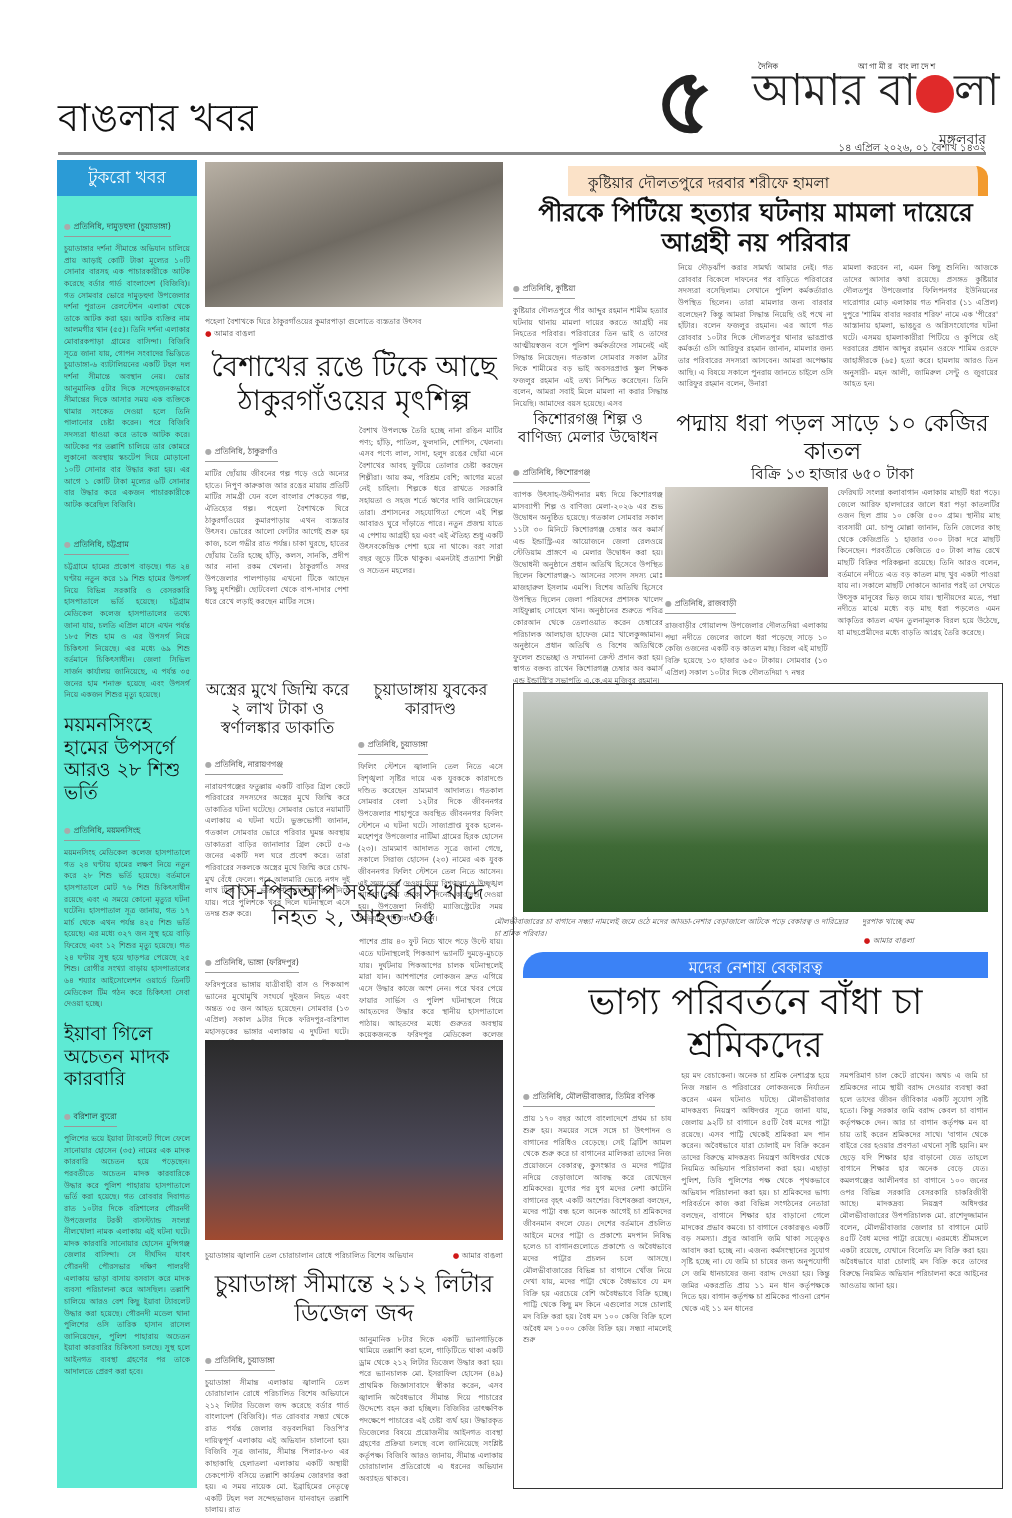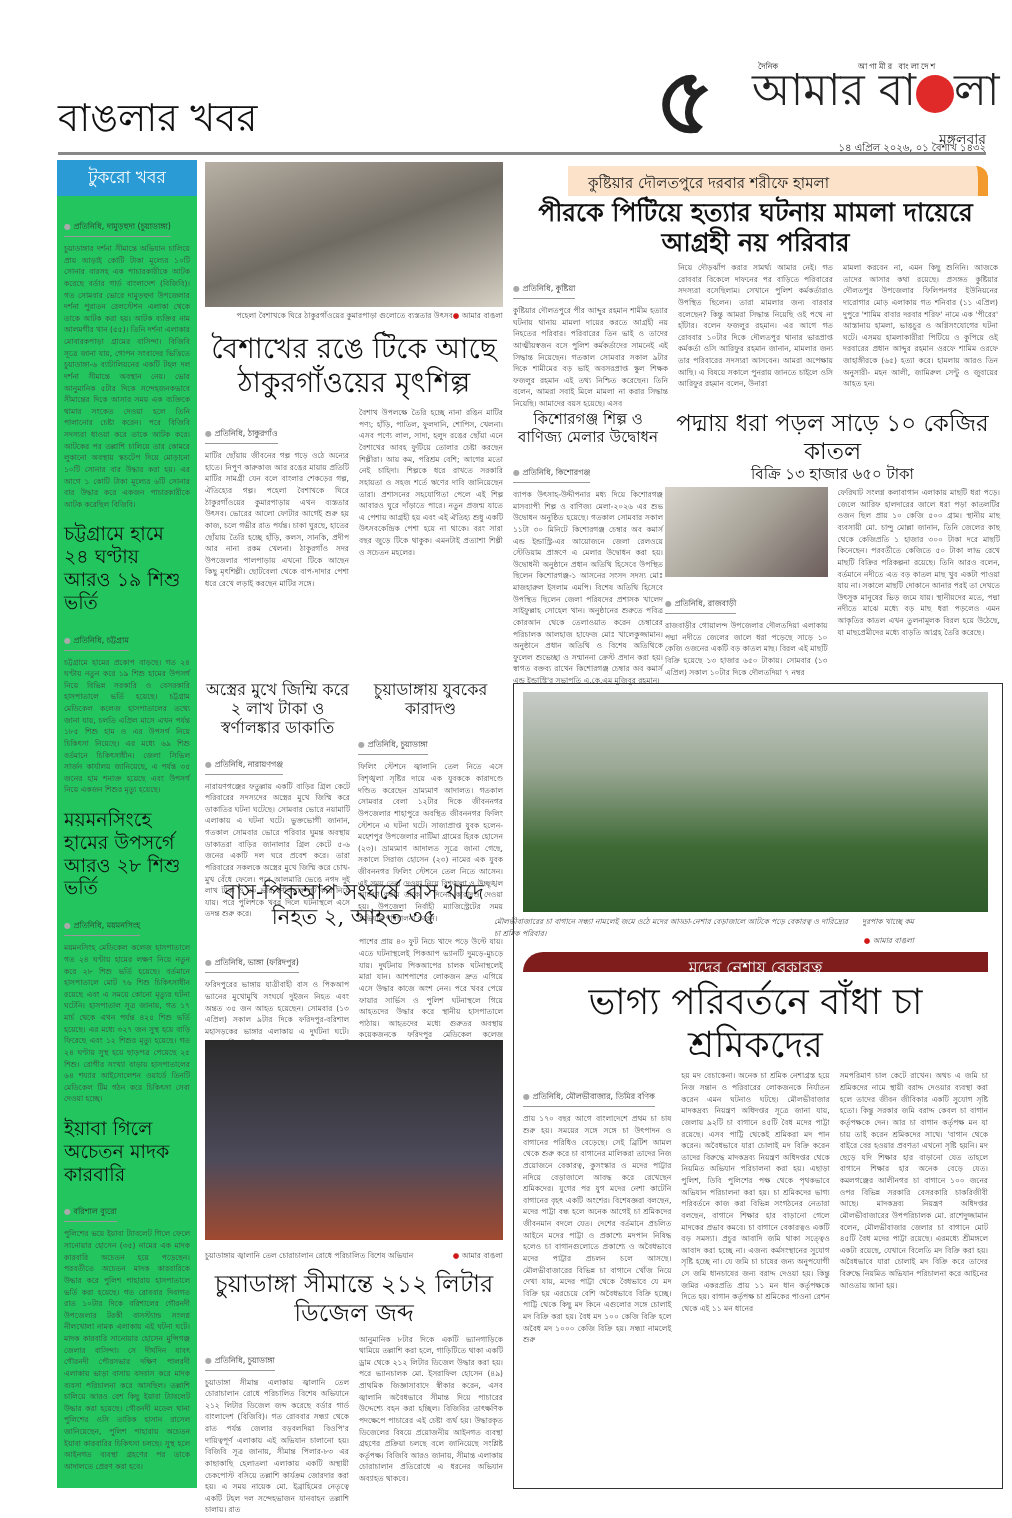--- a/index.html
+++ b/index.html
@@ -8,39 +8,39 @@
   .section-title { left: 58px; top: 88px; font-size: 38px; font-family: "DejaVu Serif", serif; color: #111; }
   .masthead-num { left: 655px; top: 55px; font-size: 92px; font-weight: bold; font-family: "DejaVu Serif", serif; line-height: 1; }
   .masthead-daily { left: 758px; top: 60px; font-size: 8px; }
   .masthead-tag { left: 858px; top: 60px; font-size: 8px; letter-spacing: 2px; }
   .masthead-logo { left: 752px; top: 66px; font-size: 44px; font-family: "DejaVu Serif", serif; line-height: 1.1; }
   .masthead-logo .dot { display: inline-block; width: 38px; height: 38px; border-radius: 50%; background: #e02a2a; vertical-align: middle; }
   .masthead-day { right: 26px; top: 128px; font-size: 14px; }
   .masthead-date { right: 26px; top: 140px; font-size: 10px; }
   .rule { left: 58px; top: 152px; width: 928px; height: 3px; background: #888; }
 
-  .sidebar { left: 57px; top: 160px; width: 140px; height: 1328px; background: #22c55e; }
+  .sidebar { left: 57px; top: 160px; width: 140px; height: 1328px; background: #5eead4; }
   .sidebar-head { background: #2b9bd6; color: #fff; text-align: center; font-size: 17px; padding: 4px 0; }
   .sb-block { padding: 4px 7px; }
   .sb-h { font-size: 19px; font-family: "DejaVu Serif", serif; line-height: 1.2; color: #111; margin-top: 4px; }
   .byline { font-size: 8px; color: #333; margin: 20px 0 6px; padding-bottom: 3px; border-bottom: 1px solid #999; display: inline-block; }
   .byline::before { content: "● "; color: #aaa; }
   .body { font-size: 7.5px; line-height: 1.55; color: #444; text-align: justify; }
 
   .photo { background: linear-gradient(135deg, #777, #bbb 40%, #555); }
   .caption { font-size: 7.5px; color: #444; }
   .credit { font-size: 7.5px; color: #444; }
   .credit::before { content: "● "; color: #d01818; }
 
   .h-big { font-family: "DejaVu Serif", serif; text-align: center; color: #111; line-height: 1.2; }
   .col3 { display: grid; grid-template-columns: 1fr 1fr 1fr; gap: 10px; }
   .col2 { display: grid; grid-template-columns: 1fr 1fr; gap: 10px; }
 
   .kicker-orange { left: 568px; top: 166px; width: 420px; height: 30px; background: #fbe2c8; font-size: 15px; padding: 5px 0 0 20px; color: #222; border-right: 10px solid #f29a2e; border-radius: 0 12px 0 0; }
-  .kicker-teal { left: 523px; top: 952px; width: 465px; height: 20px; background: #7f1d1d; color: #fff; text-align: center; font-size: 16px; padding-top: 3px; border-radius: 20px 0 0 0; }
+  .kicker-teal { left: 523px; top: 952px; width: 465px; height: 26px; background: #3b82f6; color: #fff; text-align: center; font-size: 16px; padding-top: 3px; border-radius: 20px 0 0 0; }
   .tea-box { left: 513px; top: 683px; width: 490px; height: 806px; border: 1px solid #333; }
 </style>
 </head>
 <body>
 
 <div class="abs section-title">বাঙলার খবর</div>
 <div class="abs masthead-num">৫</div>
 <div class="abs masthead-daily">দৈনিক</div>
 <div class="abs masthead-tag">আগামীর বাংলাদেশ</div>
 <div class="abs masthead-logo">
@@ -50,39 +50,38 @@
 <div class="abs masthead-date">১৪ এপ্রিল ২০২৬, ০১ বৈশাখ ১৪৩২</div>
 <div class="abs rule"></div>
 
 <div class="abs sidebar">
   <div class="sidebar-head">টুকরো খবর</div>
   <div class="sb-block">
     <div class="byline">প্রতিনিধি, দামুড়হুদা (চুয়াডাঙ্গা)</div>
     <div class="body">চুয়াডাঙ্গার দর্শনা সীমান্তে অভিযান চালিয়ে প্রায় আড়াই কোটি টাকা মূল্যের ১০টি সোনার বারসহ এক পাচারকারীকে আটক করেছে বর্ডার গার্ড বাংলাদেশ (বিজিবি)। গত সোমবার ভোরে দামুড়হুদা উপজেলার দর্শনা পুরাতন রেলস্টেশন এলাকা থেকে তাকে আটক করা হয়। আটক ব্যক্তির নাম আলমগীর খান (৫৫)। তিনি দর্শনা এলাকার মোবারকপাড়া গ্রামের বাসিন্দা। বিজিবি সূত্রে জানা যায়, গোপন সংবাদের ভিত্তিতে চুয়াডাঙ্গা-৬ ব্যাটালিয়নের একটি টহল দল দর্শনা সীমান্তে অবস্থান নেয়। ভোর আনুমানিক ৫টার দিকে সন্দেহজনকভাবে সীমান্তের দিকে আসার সময় এক ব্যক্তিকে থামার সংকেত দেওয়া হলে তিনি পালানোর চেষ্টা করেন। পরে বিজিবি সদস্যরা ধাওয়া করে তাকে আটক করে। আটকের পর তল্লাশি চালিয়ে তার কোমরে লুকানো অবস্থায় স্কচটেপ দিয়ে মোড়ানো ১০টি সোনার বার উদ্ধার করা হয়। এর আগে ১ কোটি টাকা মূল্যের ৬টি সোনার বার উদ্ধার করে একজন পাচারকারীকে আটক করেছিল বিজিবি।</div>
   </div>
   <div class="sb-block">
-    <div class="sb-h">চট্টগ্রামে হামে ২৪ ঘণ্টায় আরও ১৯ শিশু ভর্তি</div>
     <div class="byline">প্রতিনিধি, চট্টগ্রাম</div>
     <div class="body">চট্টগ্রামে হামের প্রকোপ বাড়ছে। গত ২৪ ঘণ্টায় নতুন করে ১৯ শিশু হামের উপসর্গ নিয়ে বিভিন্ন সরকারি ও বেসরকারি হাসপাতালে ভর্তি হয়েছে। চট্টগ্রাম মেডিকেল কলেজ হাসপাতালের তথ্যে জানা যায়, চলতি এপ্রিল মাসে এখন পর্যন্ত ১৮৫ শিশু হাম ও এর উপসর্গ নিয়ে চিকিৎসা নিয়েছে। এর মধ্যে ৬৯ শিশু বর্তমানে চিকিৎসাধীন। জেলা সিভিল সার্জন কার্যালয় জানিয়েছে, এ পর্যন্ত ৩৫ জনের হাম শনাক্ত হয়েছে এবং উপসর্গ নিয়ে একজন শিশুর মৃত্যু হয়েছে।</div>
   </div>
   <div class="sb-block">
     <div class="sb-h">ময়মনসিংহে হামের উপসর্গে আরও ২৮ শিশু ভর্তি</div>
     <div class="byline">প্রতিনিধি, ময়মনসিংহ</div>
     <div class="body">ময়মনসিংহ মেডিকেল কলেজ হাসপাতালে গত ২৪ ঘণ্টায় হামের লক্ষণ নিয়ে নতুন করে ২৮ শিশু ভর্তি হয়েছে। বর্তমানে হাসপাতালে মোট ৭৬ শিশু চিকিৎসাধীন রয়েছে এবং এ সময়ে কোনো মৃত্যুর ঘটনা ঘটেনি। হাসপাতাল সূত্র জানায়, গত ১৭ মার্চ থেকে এখন পর্যন্ত ৪২৫ শিশু ভর্তি হয়েছে। এর মধ্যে ৩২৭ জন সুস্থ হয়ে বাড়ি ফিরেছে এবং ১২ শিশুর মৃত্যু হয়েছে। গত ২৪ ঘণ্টায় সুস্থ হয়ে ছাড়পত্র পেয়েছে ২৫ শিশু। রোগীর সংখ্যা বাড়ায় হাসপাতালের ৬৪ শয্যার আইসোলেশন ওয়ার্ডে তিনটি মেডিকেল টিম গঠন করে চিকিৎসা সেবা দেওয়া হচ্ছে।</div>
   </div>
   <div class="sb-block">
     <div class="sb-h">ইয়াবা গিলে অচেতন মাদক কারবারি</div>
     <div class="byline">বরিশাল ব্যুরো</div>
     <div class="body">পুলিশের ভয়ে ইয়াবা ট্যাবলেট গিলে ফেলে সানোয়ার হোসেন (৩৫) নামের এক মাদক কারবারি অচেতন হয়ে পড়েছেন। পরবর্তীতে অচেতন মাদক কারবারিকে উদ্ধার করে পুলিশ পাহারায় হাসপাতালে ভর্তি করা হয়েছে। গত রোববার দিবাগত রাত ১০টার দিকে বরিশালের গৌরনদী উপজেলার টরকী বাসস্ট্যান্ড সংলগ্ন নীলখোলা নামক এলাকায় এই ঘটনা ঘটে। মাদক কারবারি সানোয়ার হোসেন মুন্সিগঞ্জ জেলার বাসিন্দা। সে দীর্ঘদিন যাবৎ গৌরনদী পৌরসভার দক্ষিণ পালরদী এলাকায় ভাড়া বাসায় বসবাস করে মাদক ব্যবসা পরিচালনা করে আসছিল। তল্লাশি চালিয়ে আরও বেশ কিছু ইয়াবা ট্যাবলেট উদ্ধার করা হয়েছে। গৌরনদী মডেল থানা পুলিশের ওসি তারিক হাসান রাসেল জানিয়েছেন, পুলিশ পাহারায় অচেতন ইয়াবা কারবারির চিকিৎসা চলছে। সুস্থ হলে আইনগত ব্যবস্থা গ্রহণের পর তাকে আদালতে প্রেরণ করা হবে।</div>
   </div>
 </div>
 
 <div class="abs" style="left:205px;top:162px;width:298px;">
   <div class="photo" style="height:145px;background:linear-gradient(160deg,#b8b0a4,#6f6a62 50%,#d6d0c4);"></div>
-  <div style="display:flex;justify-content:flex-end;margin-top:3px;">
+  <div style="display:flex;justify-content:space-between;margin-top:9px;flex-direction:column;">
     <span class="caption">পহেলা বৈশাখকে ঘিরে ঠাকুরগাঁওয়ের কুমারপাড়া গুলোতে ব্যস্ততার উৎসব</span>
     <span class="credit">আমার বাঙলা</span>
   </div>
   <div class="h-big" style="font-size:28px;margin:10px 0 8px;text-align:center;">বৈশাখের রঙে টিকে আছে ঠাকুরগাঁওয়ের মৃৎশিল্প</div>
   <div class="col2">
     <div>
       <div class="byline">প্রতিনিধি, ঠাকুরগাঁও</div>
       <div class="body">মাটির ছোঁয়ায় জীবনের গল্প গড়ে ওঠে অন্যের হাতে। নিপুণ কারুকাজ আর রঙের মায়ায় প্রতিটি মাটির সামগ্রী যেন বলে বাংলার শেকড়ের গল্প, ঐতিহ্যের গল্প। পহেলা বৈশাখকে ঘিরে ঠাকুরগাঁওয়ের কুমারপাড়ায় এখন ব্যস্ততার উৎসব। ভোরের আলো ফোটার আগেই শুরু হয় কাজ, চলে গভীর রাত পর্যন্ত। চাকা ঘুরছে, হাতের ছোঁয়ায় তৈরি হচ্ছে হাঁড়ি, কলস, সানকি, প্রদীপ আর নানা রকম খেলনা। ঠাকুরগাঁও সদর উপজেলার পালপাড়ায় এখনো টিকে আছেন কিছু মৃৎশিল্পী। ছোটবেলা থেকে বাপ-দাদার পেশা ধরে রেখে লড়াই করছেন মাটির সঙ্গে।</div>
     </div>
     <div class="body">বৈশাখ উপলক্ষে তৈরি হচ্ছে নানা রঙিন মাটির পণ্য; হাঁড়ি, পাতিল, ফুলদানি, শোপিস, খেলনা। এসব পণ্যে লাল, সাদা, হলুদ রঙের ছোঁয়া এনে বৈশাখের আবহ ফুটিয়ে তোলার চেষ্টা করছেন শিল্পীরা। আয় কম, পরিশ্রম বেশি; আগের মতো নেই চাহিদা। শিল্পকে ধরে রাখতে সরকারি সহায়তা ও সহজ শর্তে ঋণের দাবি জানিয়েছেন তারা। প্রশাসনের সহযোগিতা পেলে এই শিল্প আবারও ঘুরে দাঁড়াতে পারে। নতুন প্রজন্ম যাতে এ পেশায় আগ্রহী হয় এবং এই ঐতিহ্য শুধু একটি উৎসবকেন্দ্রিক পেশা হয়ে না থাকে। বরং সারা বছর জুড়ে টিকে থাকুক। এমনটাই প্রত্যাশা শিল্পী ও সচেতন মহলের।</div>

